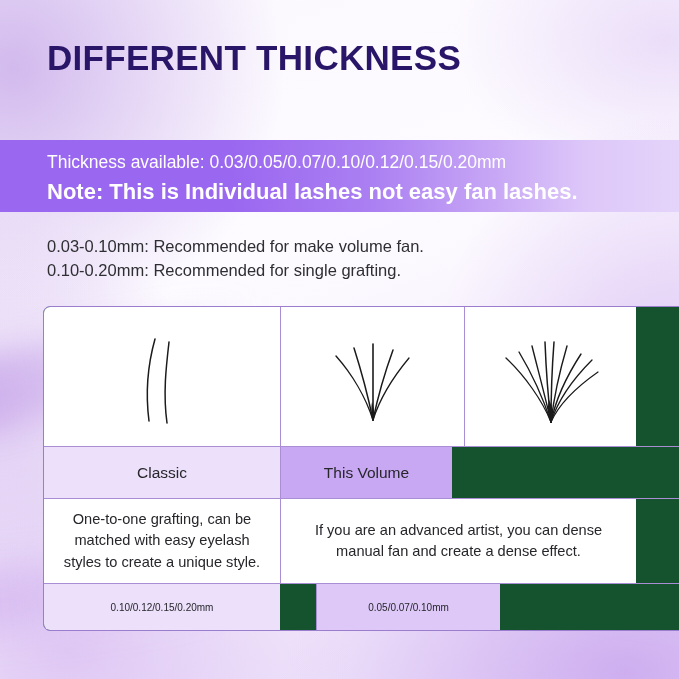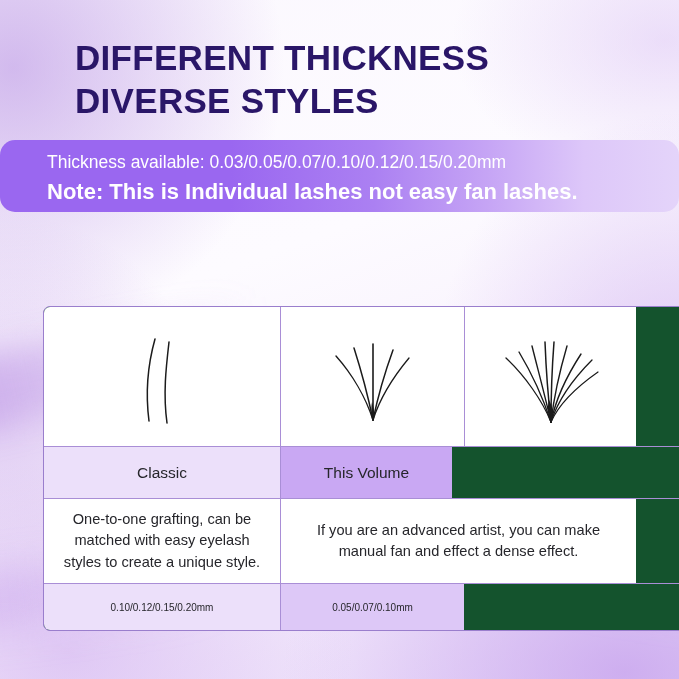--- a/index.html
+++ b/index.html
@@ -68,39 +68,38 @@
     position: absolute;
     left: 47px;
     top: 36px;
     width: 600px;
     color: #2a1668;
     font-weight: bold;
     font-size: 35px;
     line-height: 1.23;
     letter-spacing: 0.3px;
   }
-  .headline .hl-line { display: block; white-space: nowrap; margin-left: 28px; }
+  .headline .hl-line { display: block; white-space: nowrap; }
 
   
   .banner {
     position: absolute;
     left: 0;
     top: 140px;
     width: 679px;
     height: 72px;
     background: linear-gradient(90deg,
         #9a67f0 0%,
         #9a67f0 34%,
         #ab80f2 55%,
         #c6a5f5 72%,
         #ddc7f9 86%,
         #e4d4fa 100%);
     box-sizing: border-box;
     padding: 9px 0 0 47px;
-    border-radius: 15px;
   }
   .banner-line1 {
     color: #ffffff;
     font-size: 17.5px;
     line-height: 1.5;
     white-space: nowrap;
   }
   .banner-line2 {
     color: #ffffff;
     font-size: 22px;
@@ -176,43 +175,46 @@
     padding: 0 10px;
   }
 
   
   .row-size .tcell {
     height: 46px;
     font-size: 10px;
     color: #26262b;
   }
   .row-size .col-1 { background: #ece0fa; }
-  .row-size .col-2 { background: #ddc8f7; }
+  .row-size .col-2 { background: #ddc8f7; margin-left: 36px; }
   .row-size .col-3 { background: #c9a8f3; }
 </style>
 </head>
 <body>
 
 <div class="bg"></div>
 <div class="bg-streak streak-a"></div>
 <div class="bg-streak streak-b"></div>
 <div class="bg-streak streak-c"></div>
 
 <div class="page">
 
   <div class="headline">
     <span class="hl-line">DIFFERENT THICKNESS</span>
-    <span class="hl-line">DIVERSE STYLES</span>
   </div>
 
   <div class="banner">
     <div class="banner-line1">Thickness available: 0.03/0.05/0.07/0.10/0.12/0.15/0.20mm</div>
     <div class="banner-line2">Note: This is Individual lashes not easy fan lashes.</div>
   </div>
 
+  <div class="recs">
+    <div class="rec-line">0.03-0.10mm: Recommended for make volume fan.</div>
+    <div class="rec-line">0.10-0.20mm: Recommended for single grafting.</div>
+  </div>
 
   <div class="table">
 
     <div class="trow row-img">
       <div class="tcell col-1">
         <svg class="lash-svg" width="150" height="130" viewBox="0 0 150 130">
           <g fill="none" stroke="#1b1b1b" stroke-linecap="round">
             <path d="M68 27 C61 52, 58 78, 62 109" stroke-width="1.5"></path>
             <path d="M82 30 C79 56, 76 82, 80 111" stroke-width="1.5"></path>
           </g>
@@ -248,21 +250,21 @@
       </div>
     </div>
 
     <div class="trow row-label">
       <div class="tcell col-1">Classic</div>
       <div class="tcell col-3">This Volume</div>
     </div>
 
     <div class="trow row-desc">
       <div class="tcell col-1">One-to-one grafting, can be matched with easy eyelash styles to create a unique style.</div>
-      <div class="tcell col-23">If you are an advanced artist, you can make manual fan and effect a dense effect.</div>
+      <div class="tcell col-23">If you are an advanced artist, you can dense manual fan and create a dense effect.</div>
     </div>
 
     <div class="trow row-size">
       <div class="tcell col-1">0.10/0.12/0.15/0.20mm</div>
       <div class="tcell col-2">0.05/0.07/0.10mm</div>
     </div>
 
   </div>
 </div>
 

